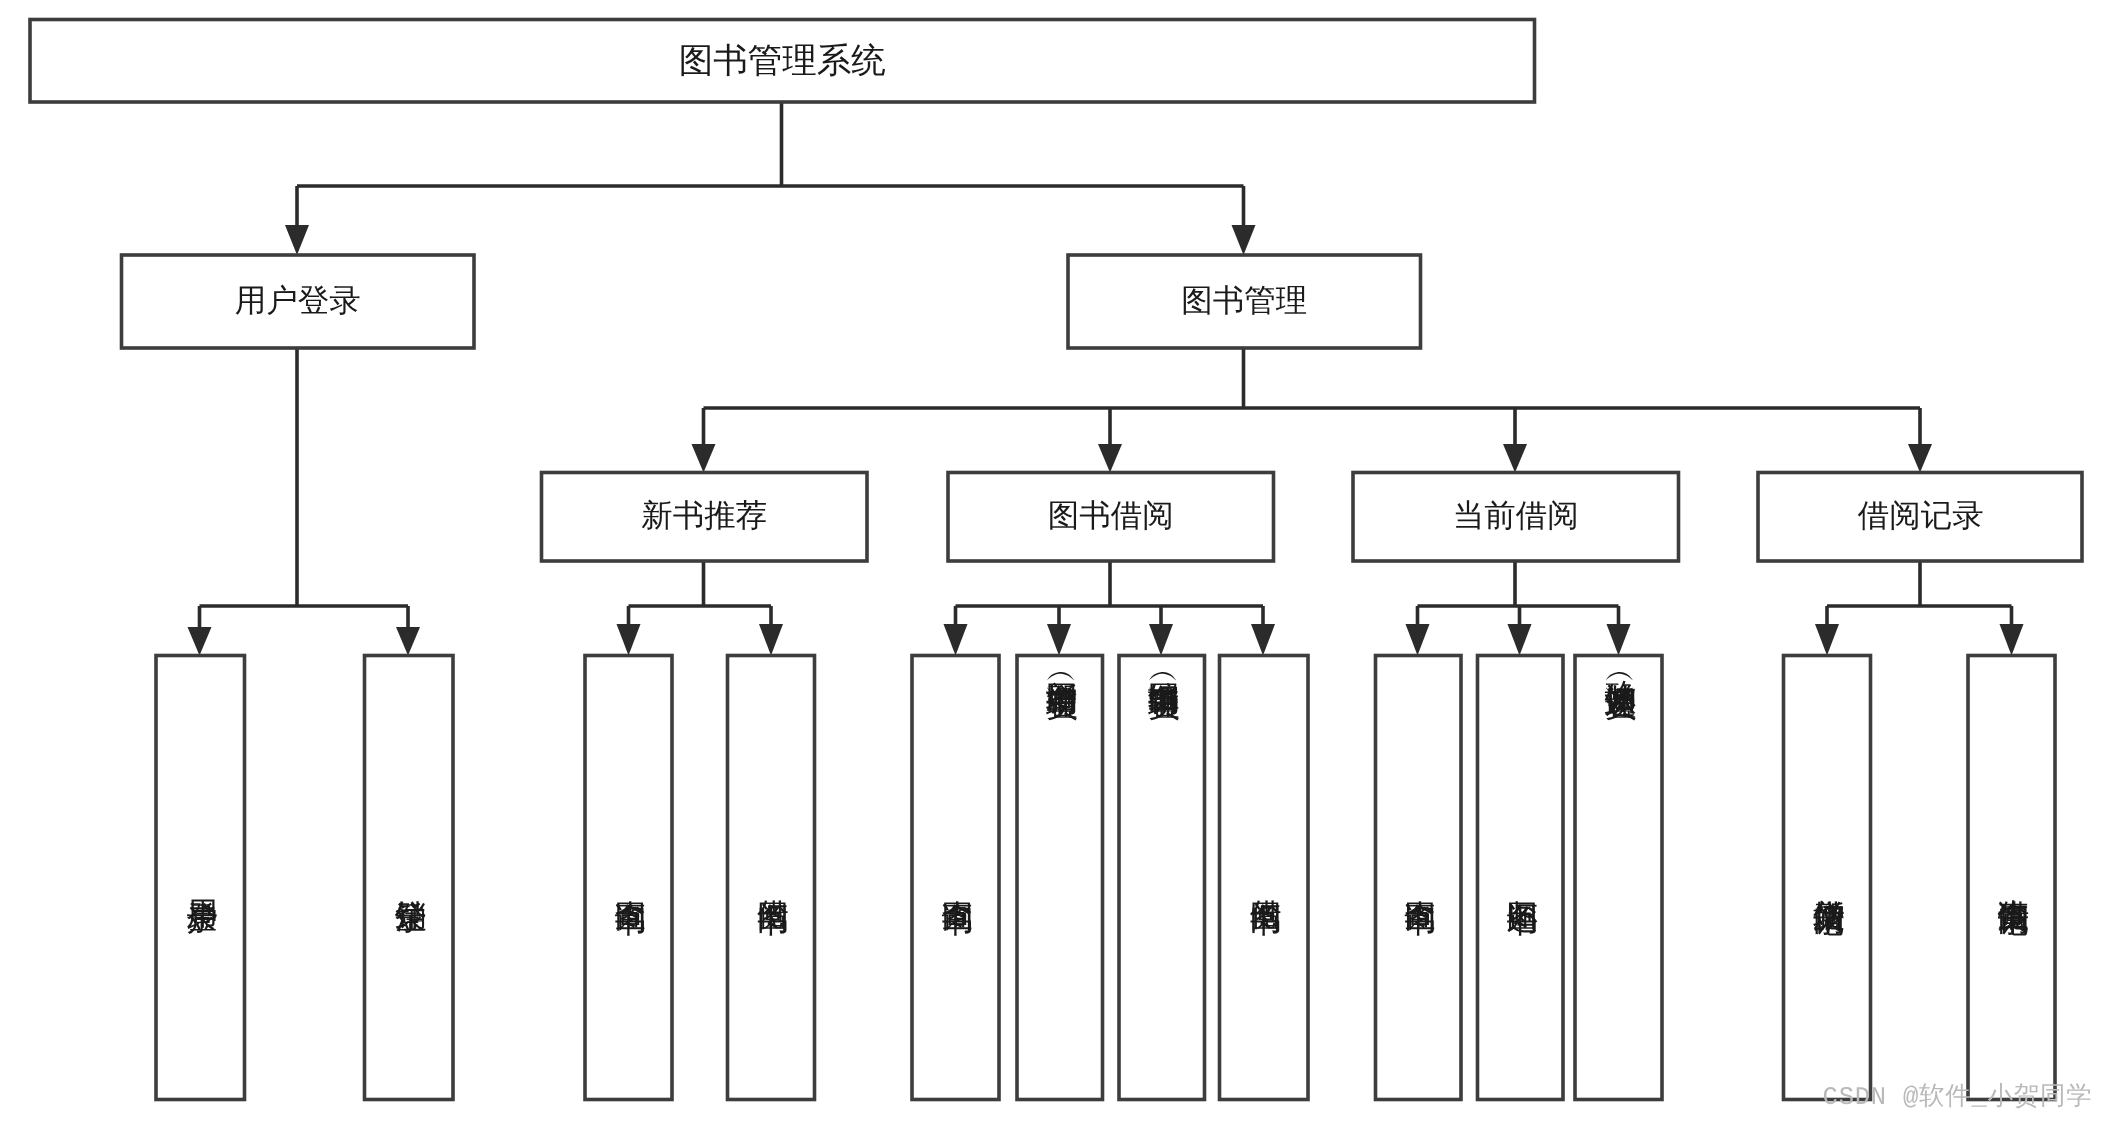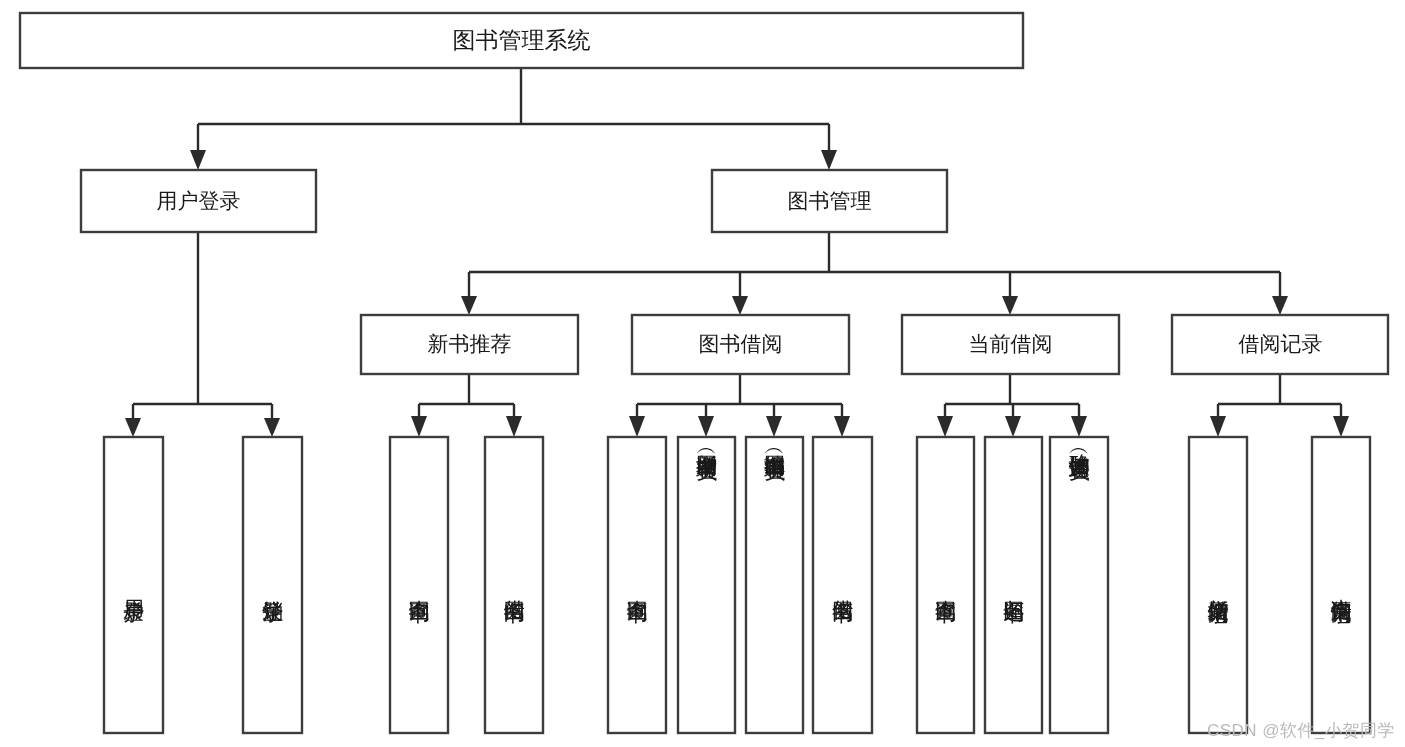--- a/index.html
+++ b/index.html
@@ -64,21 +64,21 @@
     font-size: 21px;
     line-height: 1.08;
     letter-spacing: 1px;
     color: #1a1a1a;
     white-space: nowrap;
   }
   .watermark {
     position: absolute;
     right: 10px;
     bottom: 5px;
-    font-family: Liberation Sans, sans-serif;
+    font-family: Liberation Mono, monospace;
     font-size: 17px;
     color: #b9b9b9;
     letter-spacing: 0.5px;
     user-select: none;
   }
 </style>
 </head>
 <body>
 
 <div id="diagram-root">

